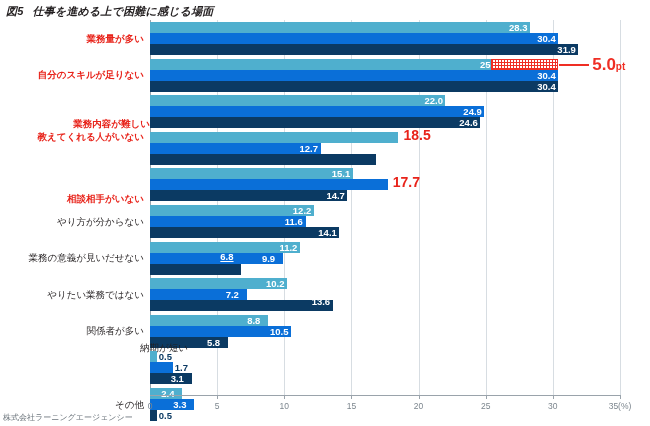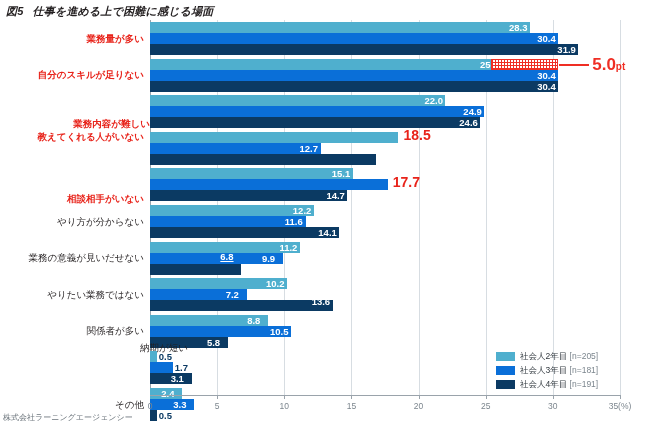--- a/index.html
+++ b/index.html
@@ -275,29 +275,15 @@
       <div class="tick-mark" style="left: 418.571px;"></div>
       <div class="tick-label" style="left: 418.571px; text-align: center;">20</div>
       <div class="tick-mark" style="left: 485.714px;"></div>
       <div class="tick-label" style="left: 485.714px;">25</div>
       <div class="tick-mark" style="left: 552.857px;"></div>
       <div class="tick-label" style="left: 552.857px;">30</div>
       <div class="tick-mark" style="left: 620px;"></div>
       <div class="tick-label" style="left: 620px;">35(%)</div>
     </div>
 
-  <div id="legend">
-      <div class="legend-row">
-        <span class="legend-swatch" style="background: rgb(79, 175, 206);"></span>
-        <span class="legend-text"><span>社会人2年目</span><span class="n"> [n=205]</span></span>
-      </div>
-      <div class="legend-row">
-        <span class="legend-swatch" style="background: rgb(10, 111, 216);"></span>
-        <span class="legend-text"><span>社会人3年目</span><span class="n"> [n=181]</span></span>
-      </div>
-      <div class="legend-row">
-        <span class="legend-swatch" style="background: rgb(11, 58, 99);"></span>
-        <span class="legend-text"><span>社会人4年目</span><span class="n"> [n=191]</span></span>
-      </div>
-    </div>
 </div>
 
 <div id="footer">株式会社ラーニングエージェンシー</div>
 
 </body></html>

